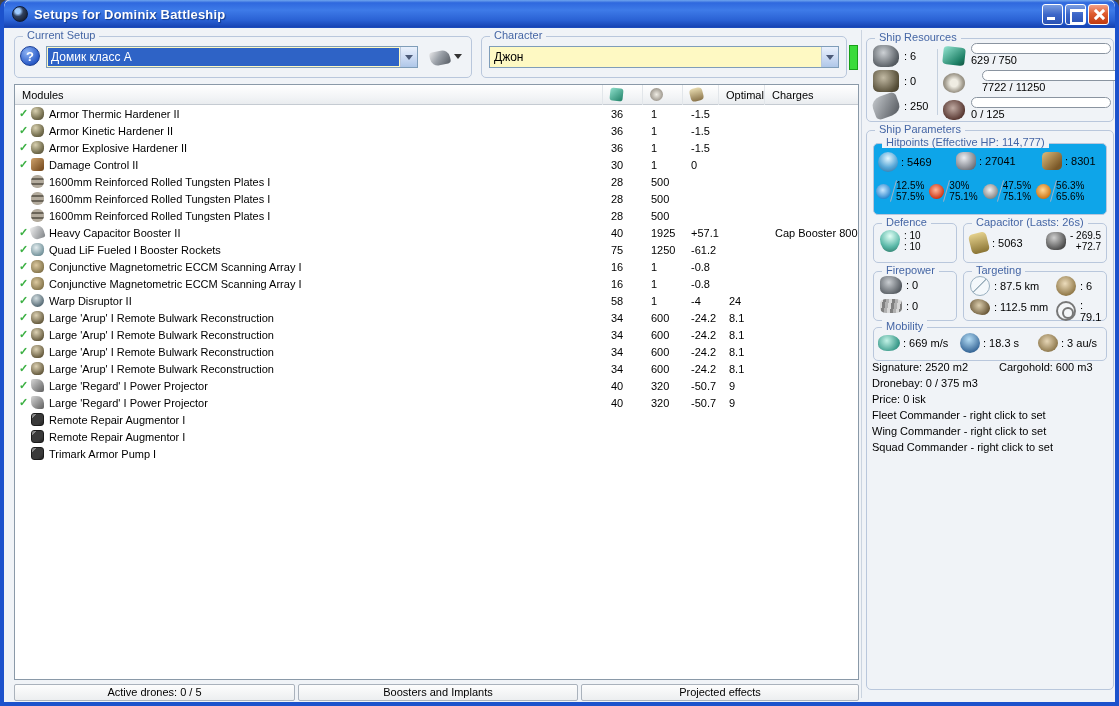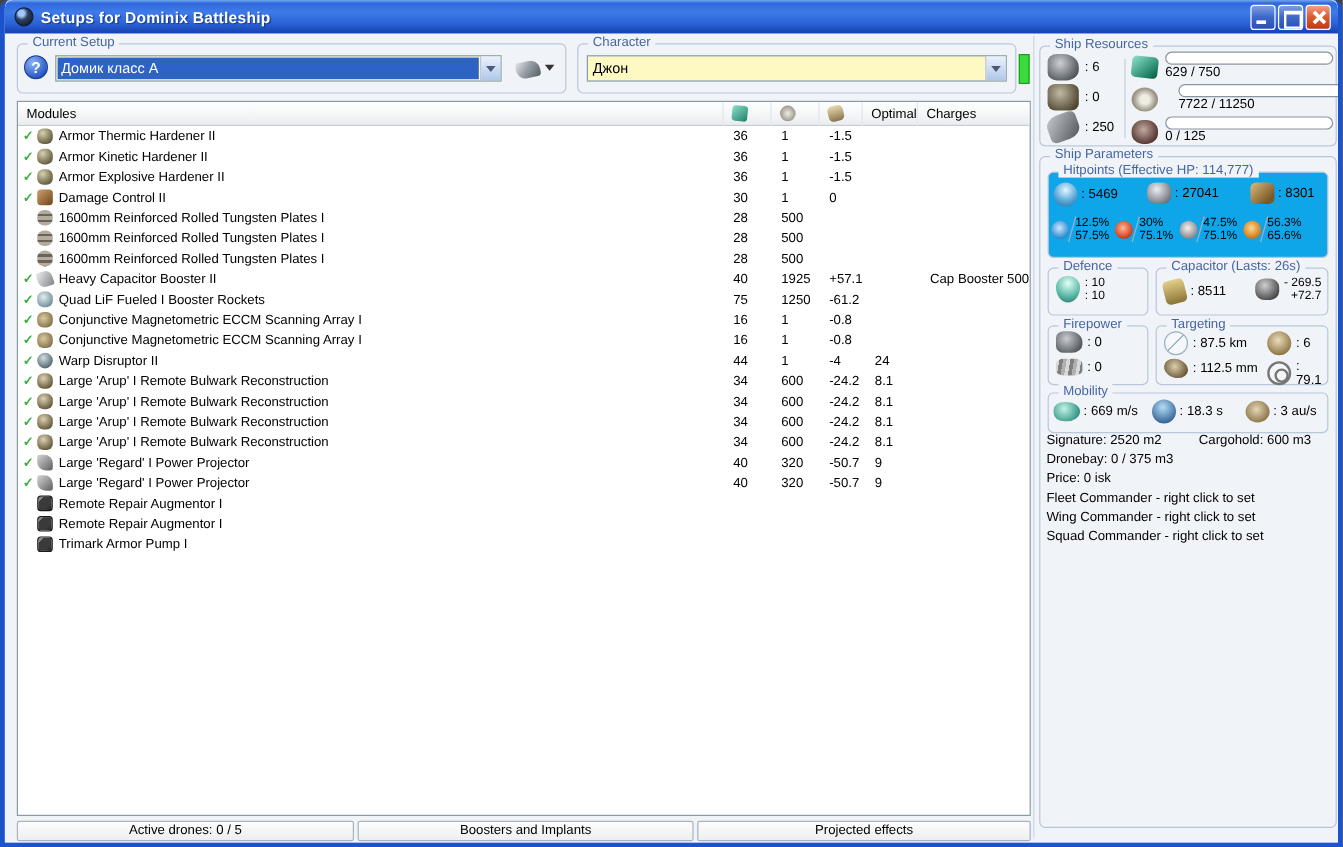--- a/index.html
+++ b/index.html
@@ -279,21 +279,21 @@
         <div class="mrow">
           <span class="c-check">✓</span>
           <span class="c-icon">
             <i class="mi mi-cap-booster"></i>
           </span>
           <span class="c-name">Heavy Capacitor Booster II</span>
           <span class="c-num c-cpu">40</span>
           <span class="c-num c-pg">1925</span>
           <span class="c-num c-cap">+57.1</span>
           <span class="c-num c-opt"></span>
-          <span class="c-chg">Cap Booster 500</span>
+          <span class="c-chg">Cap Booster 800</span>
         </div>
         <div class="mrow">
           <span class="c-check">✓</span>
           <span class="c-icon">
             <i class="mi mi-booster-rockets"></i>
           </span>
           <span class="c-name">Quad LiF Fueled I Booster Rockets</span>
           <span class="c-num c-cpu">75</span>
           <span class="c-num c-pg">1250</span>
           <span class="c-num c-cap">-61.2</span>
@@ -323,21 +323,21 @@
           <span class="c-num c-cap">-0.8</span>
           <span class="c-num c-opt"></span>
           <span class="c-chg"></span>
         </div>
         <div class="mrow">
           <span class="c-check">✓</span>
           <span class="c-icon">
             <i class="mi mi-warp-disruptor"></i>
           </span>
           <span class="c-name">Warp Disruptor II</span>
-          <span class="c-num c-cpu">44</span>
+          <span class="c-num c-cpu">58</span>
           <span class="c-num c-pg">1</span>
           <span class="c-num c-cap">-4</span>
           <span class="c-num c-opt">24</span>
           <span class="c-chg"></span>
         </div>
         <div class="mrow">
           <span class="c-check">✓</span>
           <span class="c-icon">
             <i class="mi mi-remote-armor-repairer"></i>
           </span>
@@ -546,21 +546,21 @@
           <span>: 10</span>
           <span>: 10</span>
         </span>
       </div>
     </div>
 
     <div class="gb" style="left:96px;top:92px;width:144px;height:40px;background:#F0F3F7;">
       <span class="gb-label">Capacitor (Lasts: 26s)</span>
       <div class="rp-label-row" style="position:absolute;left:6px;top:9px;gap:4px;">
         <span class="gi gi-battery"></span>
-        <span class="txt11">: 8511</span>
+        <span class="txt11">: 5063</span>
       </div>
       <div class="rp-label-row" style="position:absolute;left:82px;top:6px;gap:4px;">
         <span class="gi gi-injector"></span>
         <span class="stack txt10" style="text-align:right;">
           <span>- 269.5</span>
           <span>+72.7</span>
         </span>
       </div>
     </div>
 

